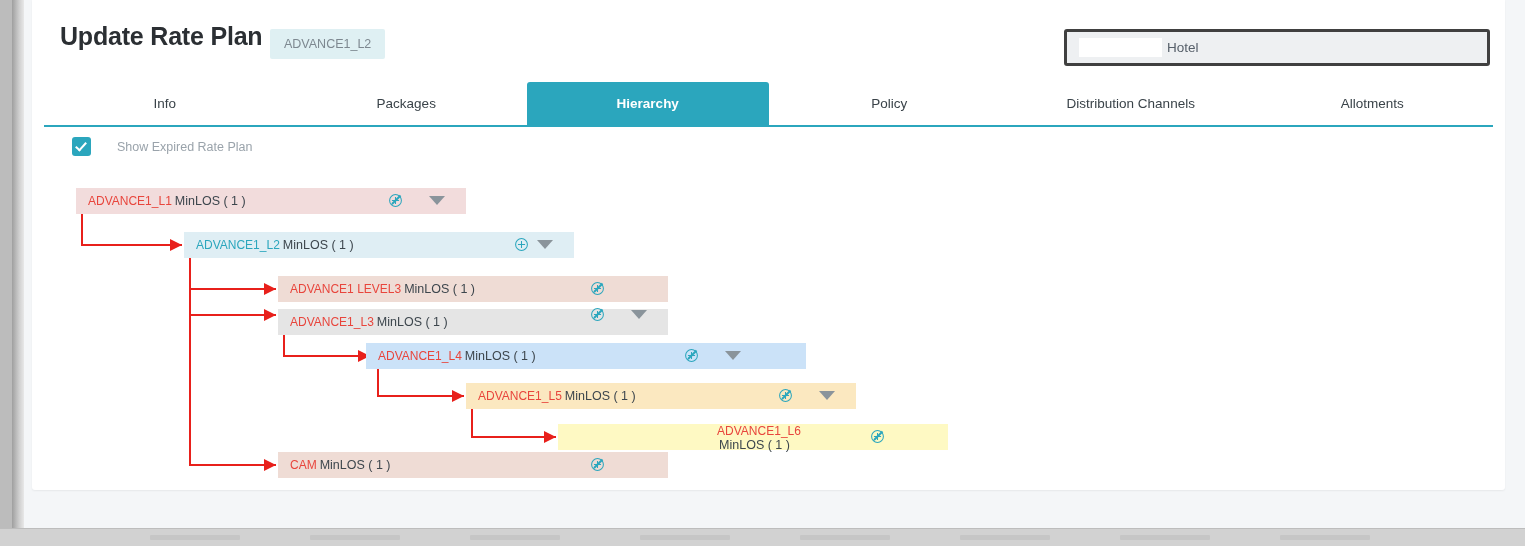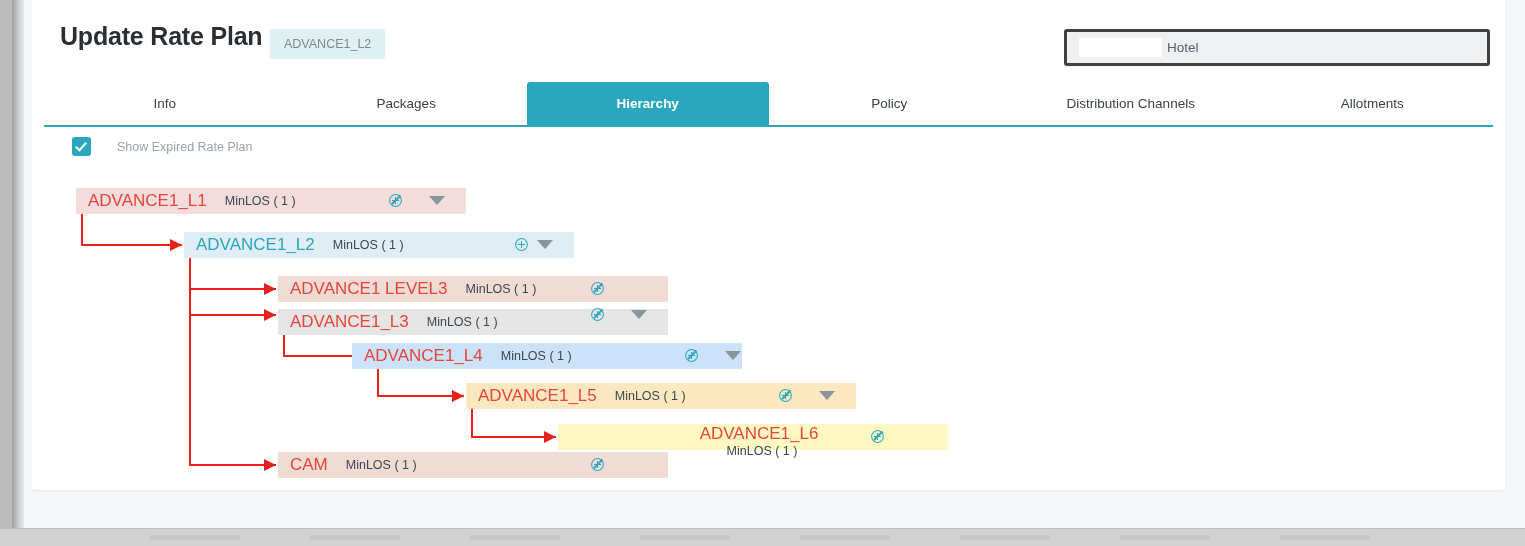--- a/index.html
+++ b/index.html
@@ -203,30 +203,30 @@
   }
   .node {
     position: absolute;
     height: 26px;
     box-sizing: border-box;
     display: flex;
     align-items: center;
     pointer-events: auto;
   }
   .node-name {
-    font-size: 17px;
+    font-size: 12px;
     color: #e8453c;
     margin-left: 12px;
     white-space: nowrap;
   }
   .node-name.teal { color: #2ba6bd; }
   .node-meta {
     font-size: 12.5px;
     color: #3d464d;
-    margin-left: 18px;
+    margin-left: 3px;
     white-space: nowrap;
   }
   .node-icons {
     position: absolute;
     display: flex;
     align-items: center;
     gap: 3px;
   }
   .ic {
     width: 15px;
@@ -352,21 +352,21 @@
             </svg>
           </span>
           <span class="ic">
             <svg viewBox="0 0 16 16" width="15" height="15">
               <circle cx="8" cy="8" r="6.3" fill="none" stroke="#2ba6bd" stroke-width="1.1"></circle>
               <path d="M8 4.2V11.8M4.2 8H11.8" stroke="#2ba6bd" stroke-width="1.1"></path>
             </svg>
           </span>
           <span class="caret"></span>
         </div>
-        <div class="node" style="left: 320px; top: 343px; width: 390px; background: rgb(203, 226, 248);">
+        <div class="node" style="left: 334px; top: 343px; width: 440px; background: rgb(203, 226, 248);">
           <span class="node-name">ADVANCE1_L4</span>
           <span class="node-meta">MinLOS ( 1 )</span>
         </div>
         <div class="node-icons" style="left: 652px; top: 348px; pointer-events: auto;">
           <span class="ic">
             <svg viewBox="0 0 16 16" width="15" height="15">
               <path d="M12.6 1.9 14.1 3.4 5.6 11.9 3.3 12.7 4.1 10.4Z" fill="#2ba6bd"></path>
             </svg>
           </span>
           <span class="ic">

